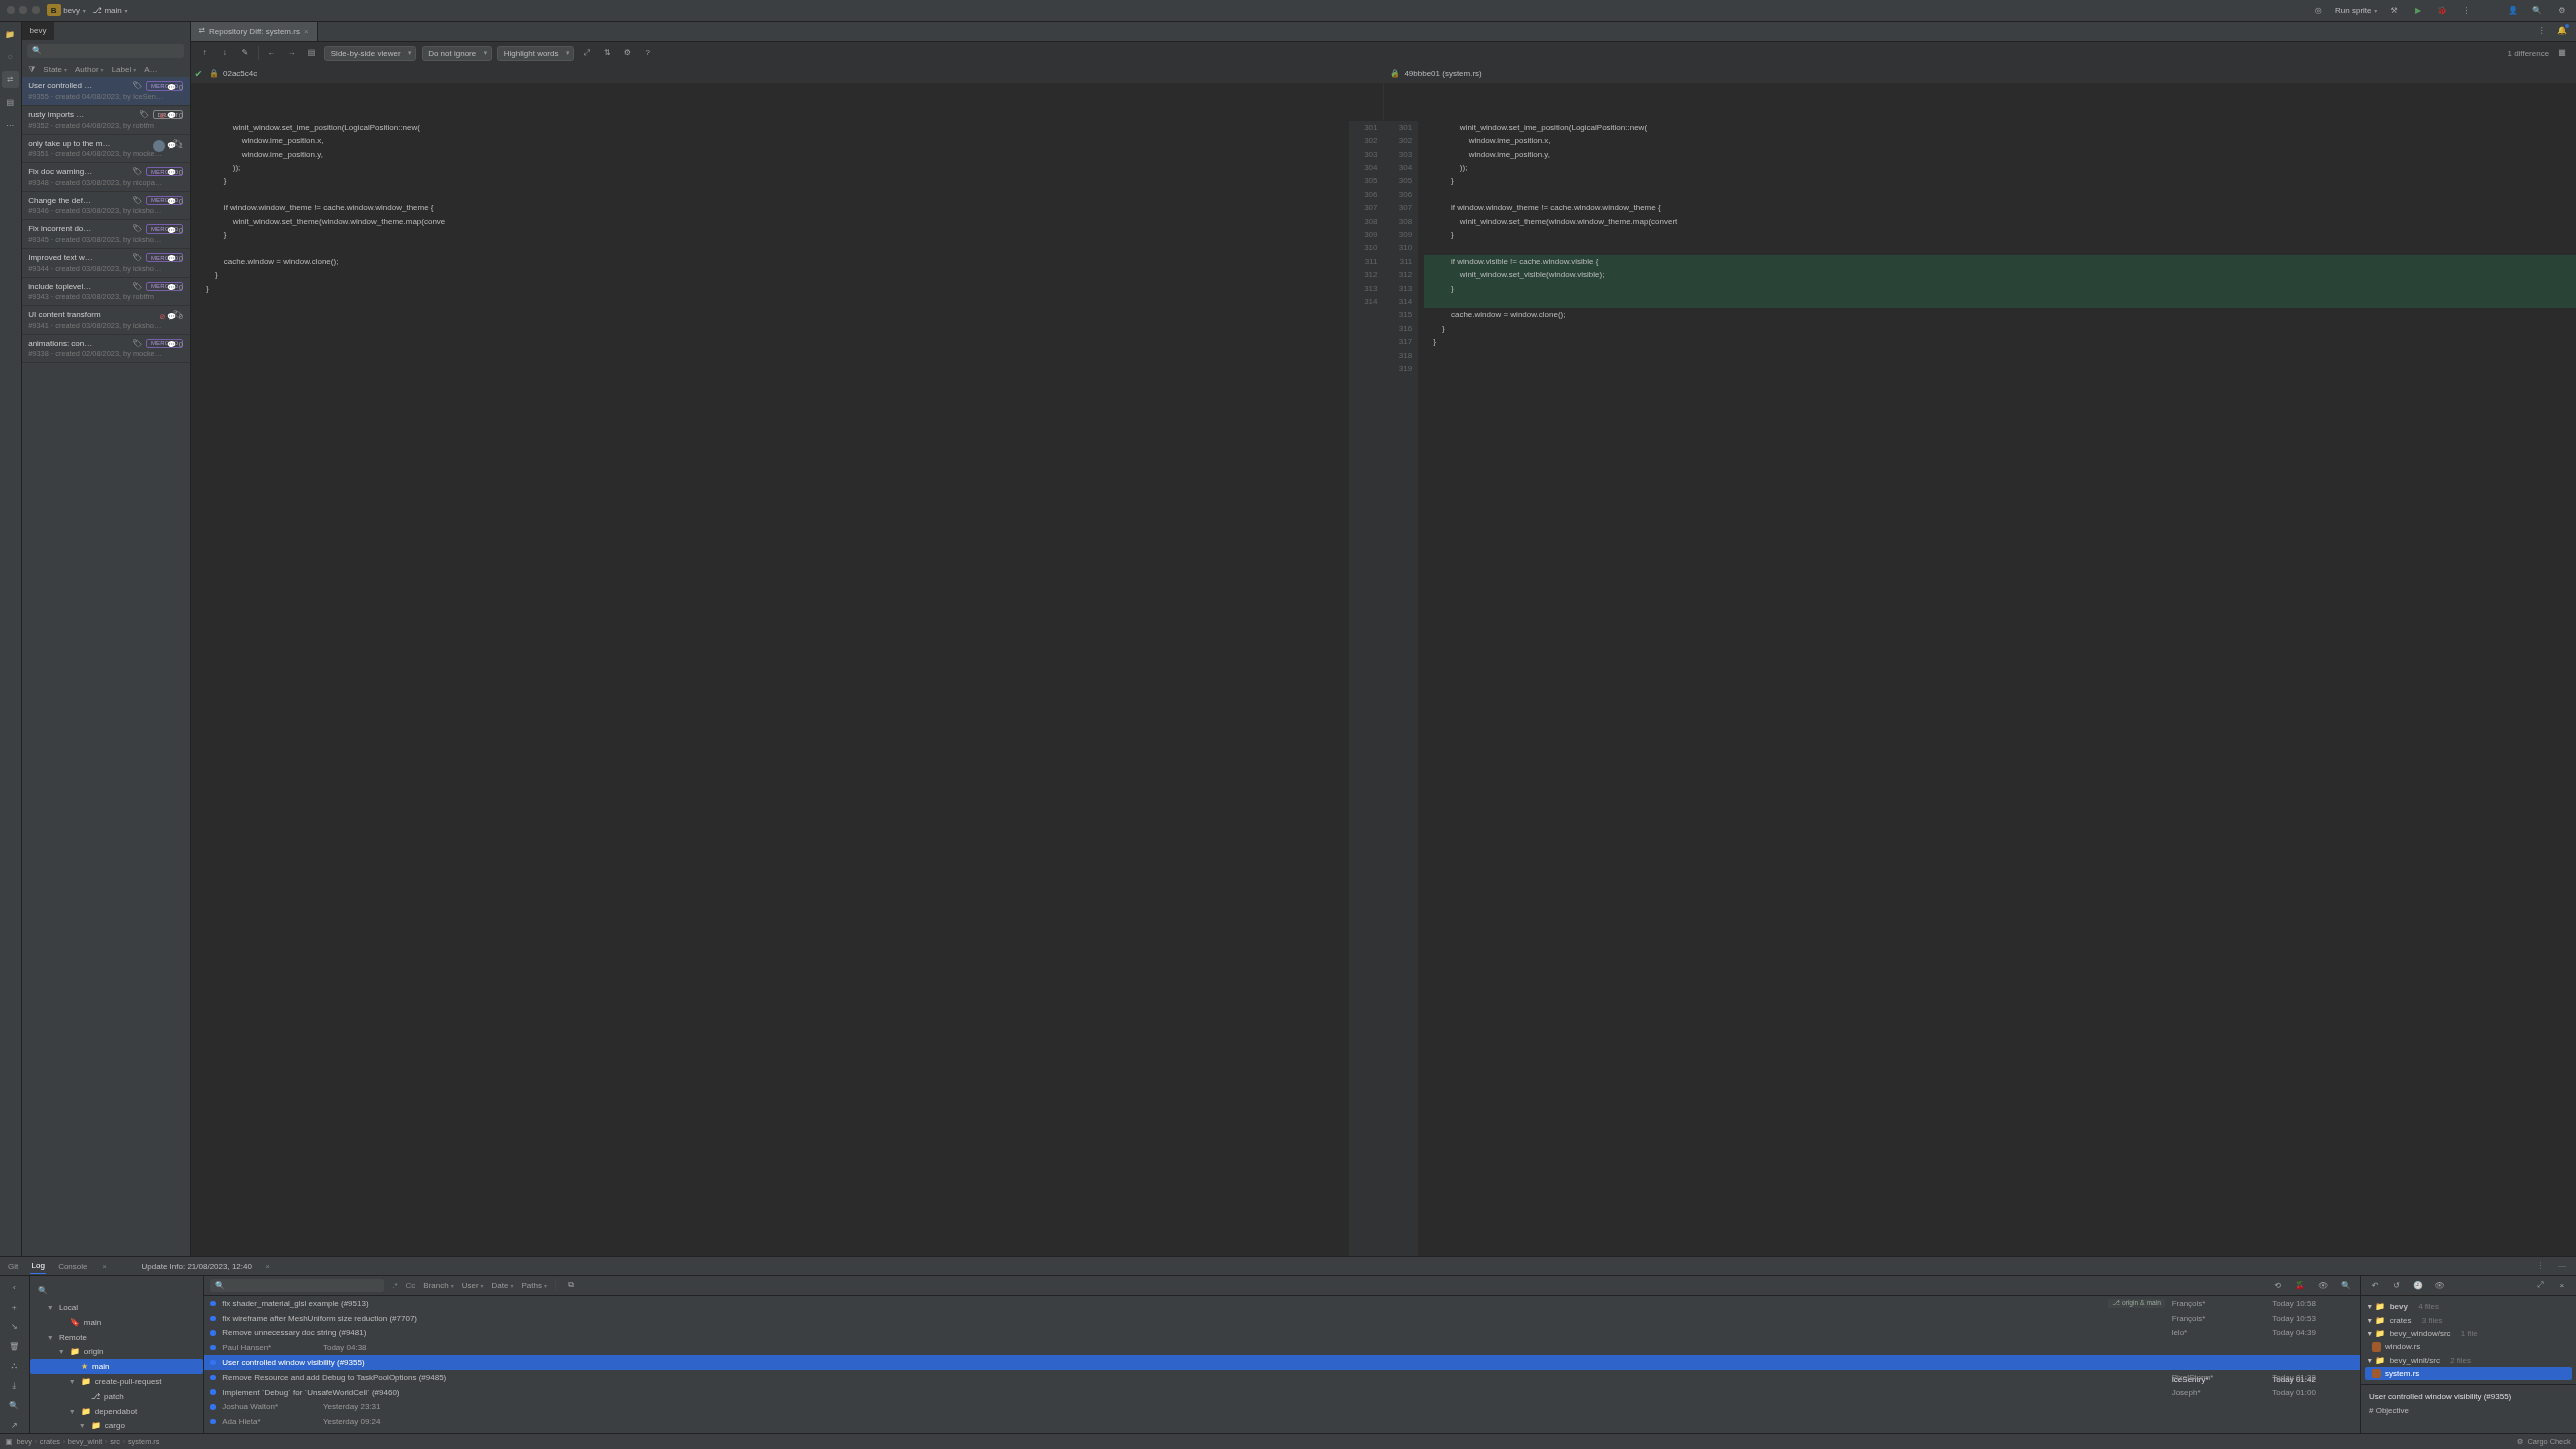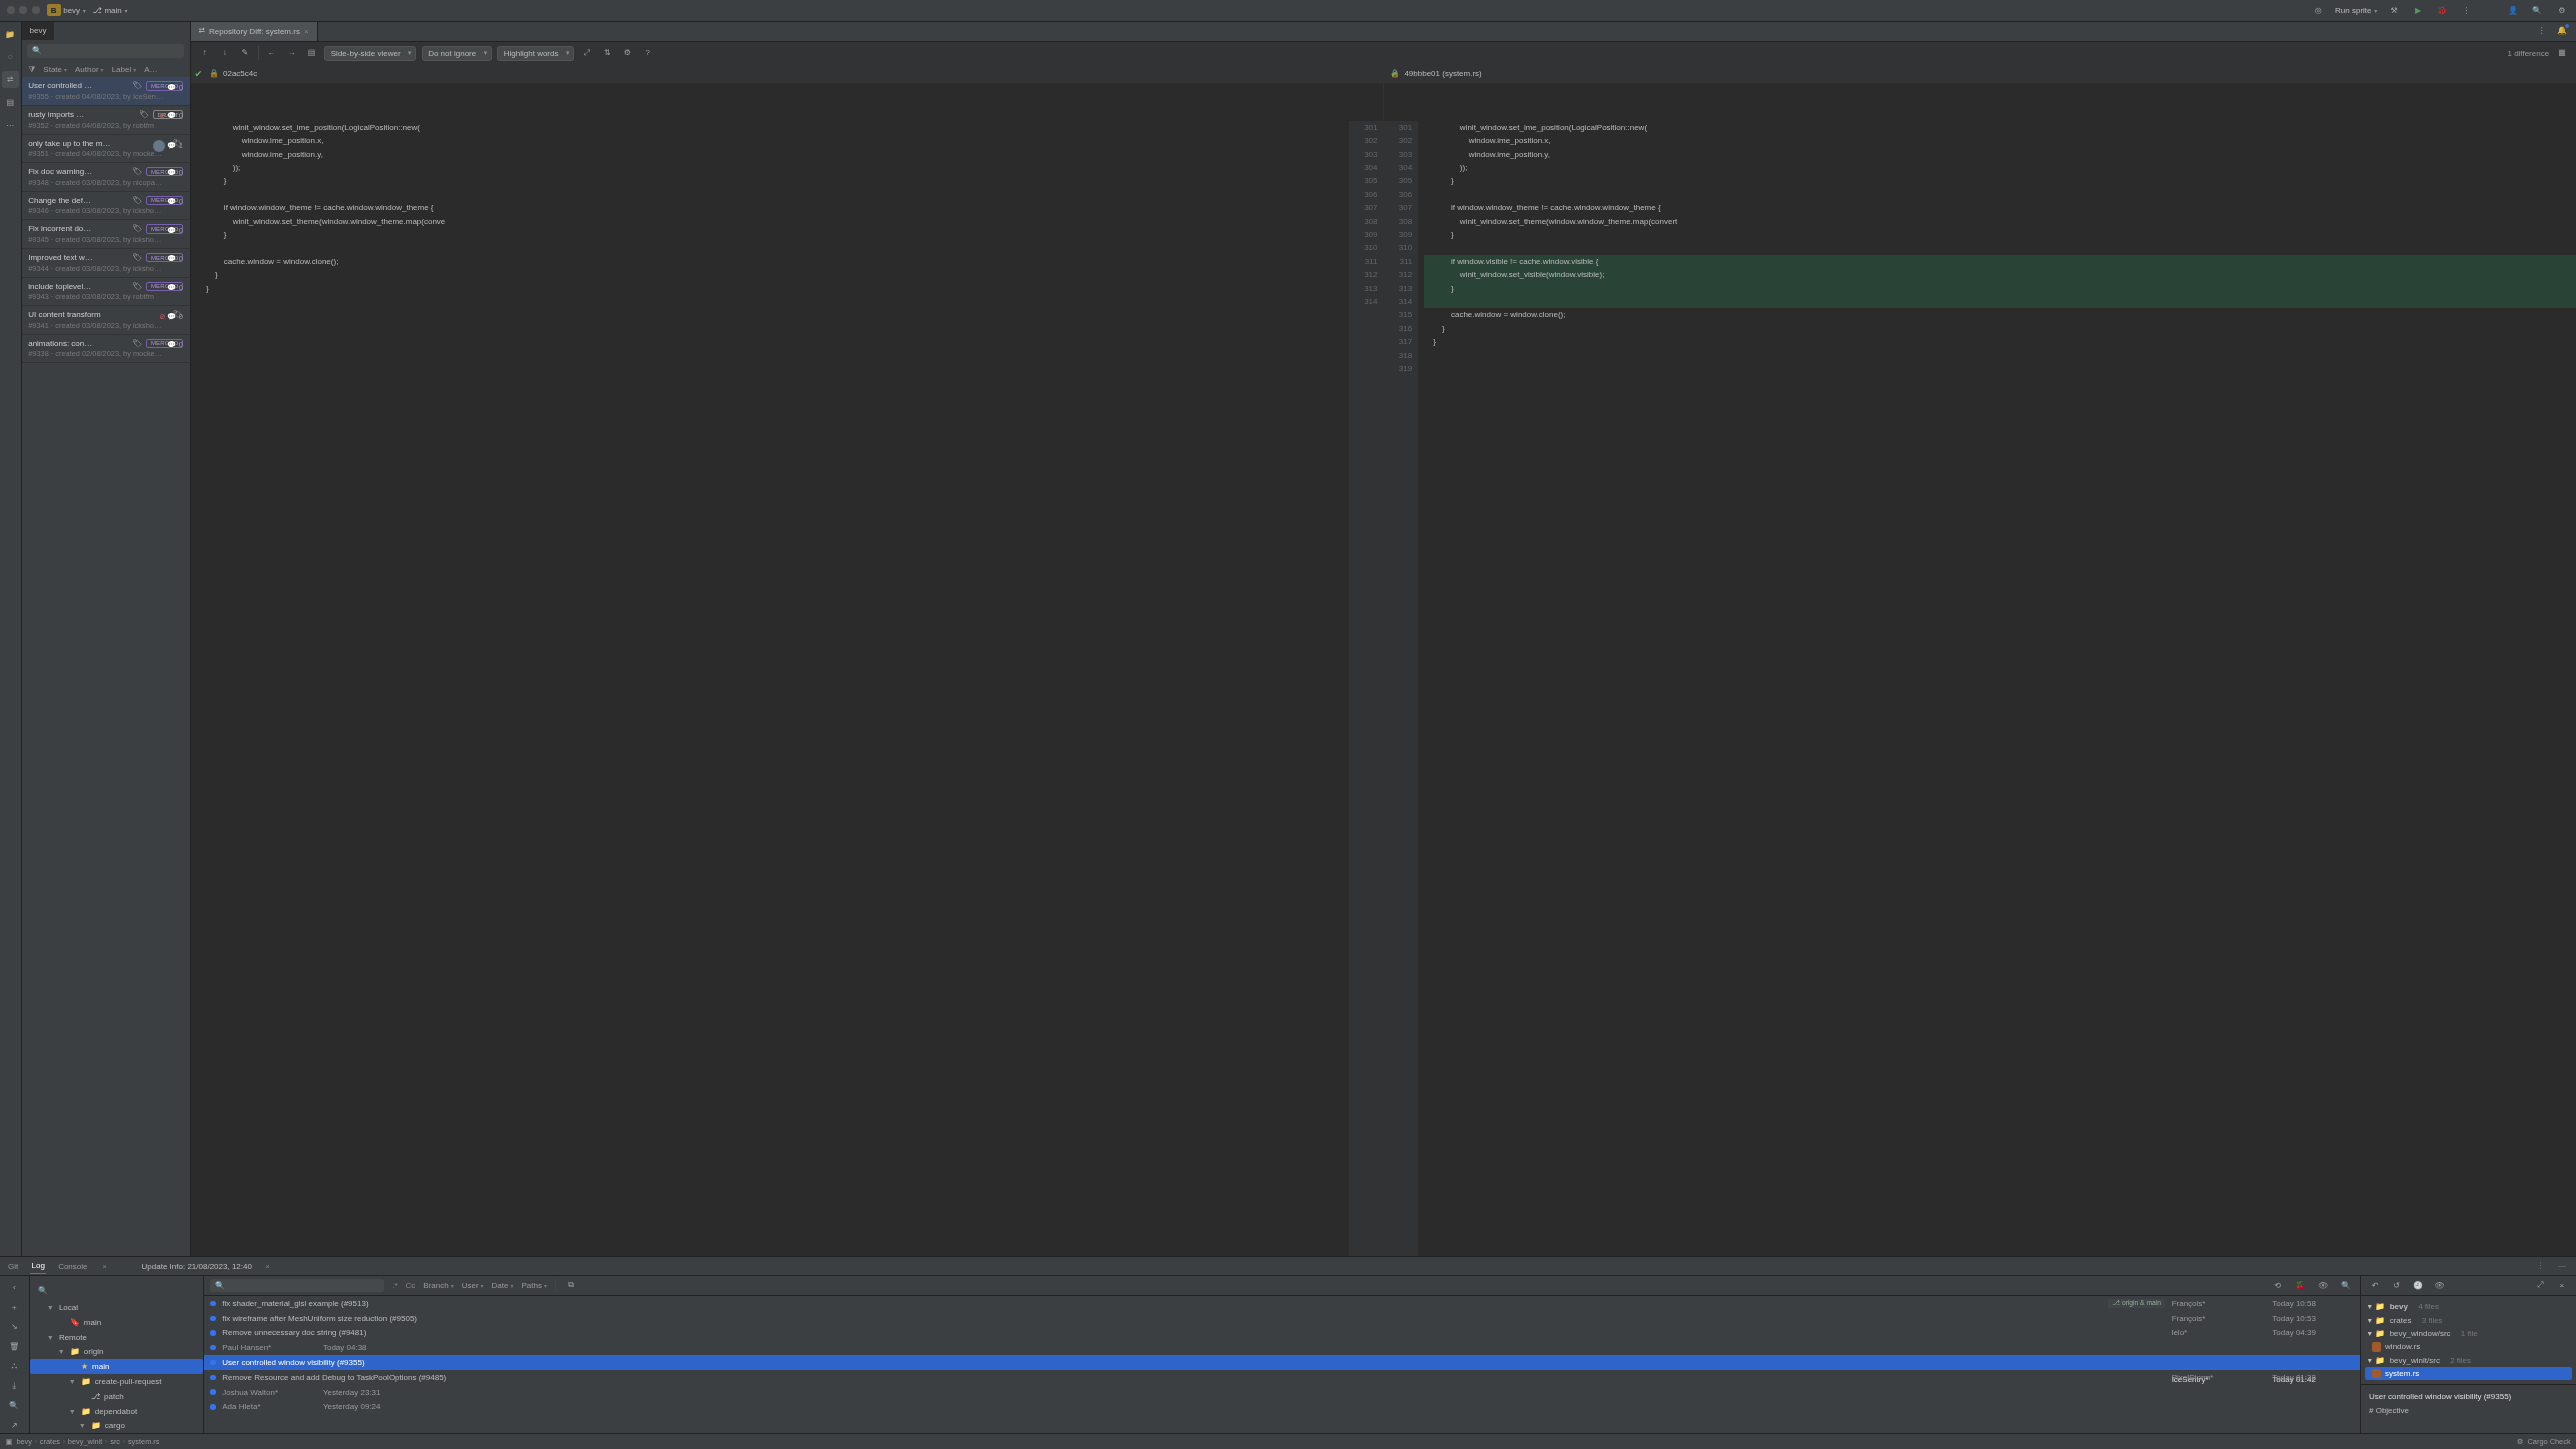--- a/index.html
+++ b/index.html
@@ -480,21 +480,21 @@
         <div class="commit-list" id="commits">
             <div class="commit-row">
               <span class="graph-dot"></span>
               <span class="cw-msg">fix shader_material_glsl example (#9513)</span>
               <span class="cw-tag">⎇ origin &amp; main</span>
               <span class="cw-auth">François*</span>
               <span class="cw-date">Today 10:58</span>
             </div>
             <div class="commit-row">
               <span class="graph-dot"></span>
-              <span class="cw-msg">fix wireframe after MeshUniform size reduction (#9505)</span>
+              <span class="cw-msg">fix wireframe after MeshUniform size reduction (#7707)</span>
               <span class="cw-auth">François*</span>
               <span class="cw-date">Today 10:53</span>
             </div>
             <div class="commit-row">
               <span class="graph-dot"></span>
               <span class="cw-msg">Remove unnecessary doc string (#9481)</span>
               <span class="cw-auth">lelo*</span>
               <span class="cw-date">Today 04:39</span>
             </div>
             <div class="commit-row">
@@ -506,20 +506,26 @@
               <span class="graph-dot"></span>
               <span class="cw-msg">User controlled window visibility (#9355)</span>
               <span class="cw-auth">IceSentry*</span>
               <span class="cw-date">Today 01:42</span>
             </div>
             <div class="commit-row">
               <span class="graph-dot"></span>
               <span class="cw-msg">Remove Resource and add Debug to TaskPoolOptions (#9485)</span>
               <span class="cw-auth">PixelStorm*</span>
               <span class="cw-date">Today 01:32</span>
+            </div>
+            <div class="commit-row">
+              <span class="graph-dot"></span>
+              <span class="cw-msg">Implement `Debug` for `UnsafeWorldCell` (#9460)</span>
+              <span class="cw-auth">Joseph*</span>
+              <span class="cw-date">Today 01:00</span>
             </div>
             <div class="commit-row">
               <span class="graph-dot"></span>
               <span class="cw-auth">Joshua Walton*</span>
               <span class="cw-date">Yesterday 23:31</span>
             </div>
             <div class="commit-row">
               <span class="graph-dot"></span>
               <span class="cw-auth">Ada Hieta*</span>
               <span class="cw-date">Yesterday 09:24</span>

